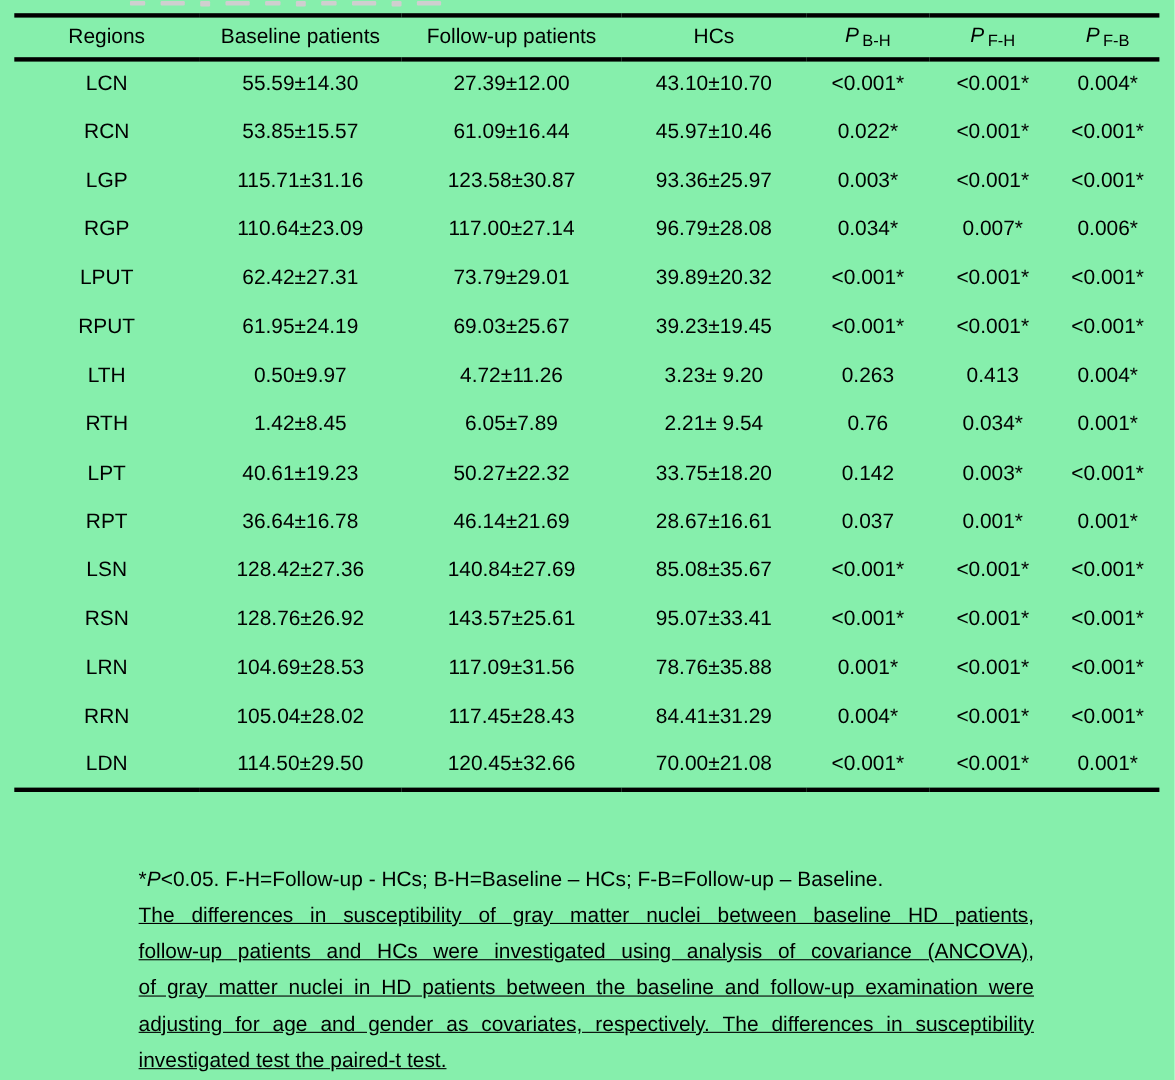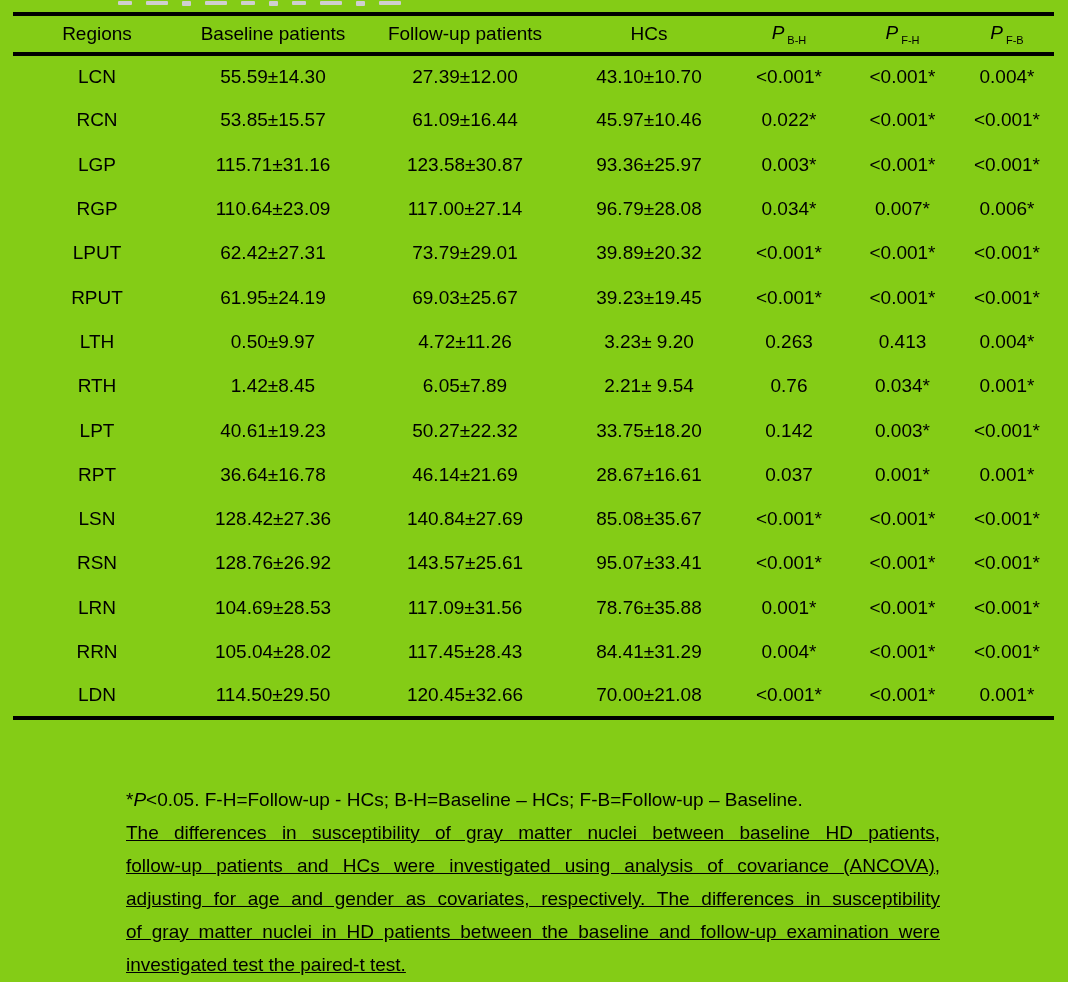--- a/index.html
+++ b/index.html
@@ -4,21 +4,21 @@
 <style>
   html, body {
     margin: 0;
     padding: 0;
     background: #ffffff;
   }
   .page {
     position: relative;
     width: 1068px;
     height: 982px;
-    background: #84cc16;
+    background: #86efac;
     color: #000000;
     font-family: "Liberation Sans", sans-serif;
     overflow: hidden;
   }
 
   
   .crop-fragments {
     position: absolute;
     top: 1px;
     left: 118px;
@@ -61,21 +61,21 @@
   .data-table thead th { border-bottom: 4px solid #000; }
   .data-table tbody tr { height: 44.3px; }
 
   .p-head {
     font-style: italic;
     font-weight: bold;
   }
   .p-head sub {
     font-style: normal;
     font-weight: normal;
-    font-size: 11px;
+    font-size: 15px;
     margin-left: 3px;
   }
 
   .footnotes {
     position: absolute;
     left: 126px;
     top: 783px;
     width: 814px;
     font-size: 19px;
     line-height: 33px;
@@ -261,18 +261,18 @@
           <td>&lt;0.001*</td>
           <td>0.001*</td>
         </tr>
       </tbody>
   </table>
 
   <div class="footnotes">
     <div class="fn-sig"><span>*</span><span class="p-ital">P</span><span>&lt;0.05. F-H=Follow-up - HCs; B-H=Baseline – HCs; F-B=Follow-up – Baseline.</span></div>
     <div class="fn-line">The differences in susceptibility of gray matter nuclei between baseline HD patients,</div>
     <div class="fn-line">follow-up patients and HCs were investigated using analysis of covariance (ANCOVA),</div>
+    <div class="fn-line">of gray matter nuclei in HD patients between the baseline and follow-up examination were</div>
     <div class="fn-line">adjusting for age and gender as covariates, respectively. The differences in susceptibility</div>
-    <div class="fn-line">of gray matter nuclei in HD patients between the baseline and follow-up examination were</div>
     <div class="fn-line last">investigated test the paired-t test.</div>
   </div>
 
 </div>
 
 </body></html>

